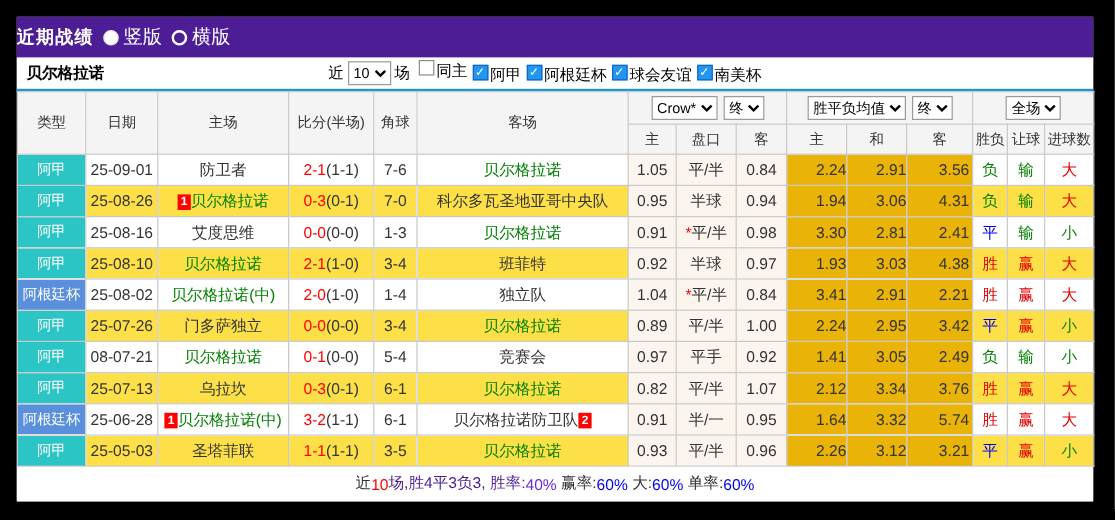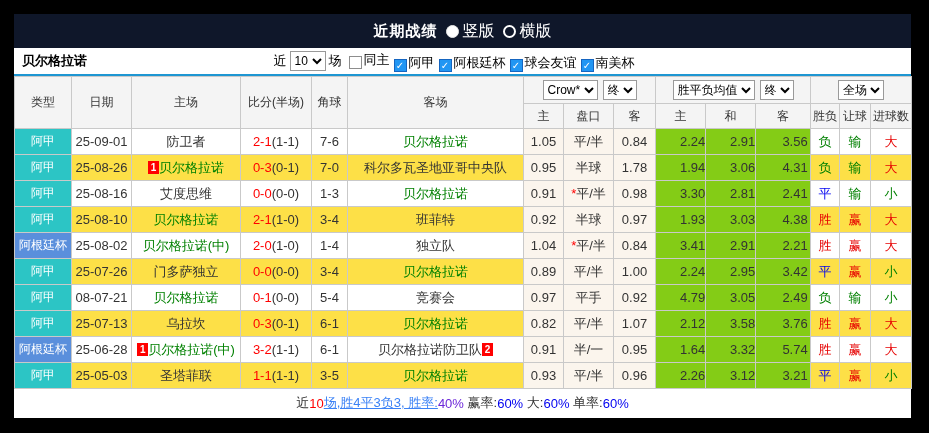--- a/index.html
+++ b/index.html
@@ -1,49 +1,49 @@
 <!DOCTYPE html>
 <html><head>
 <meta charset="utf-8">
 <style>
   html,body{margin:0;padding:0;}
   body{width:929px;height:433px;background:#000;overflow:hidden;
        font-family:"Liberation Sans","DejaVu Sans",sans-serif;}
   .frame{position:absolute;left:14px;top:14px;width:897px;height:404px;background:#fff;}
 
   
-  .titlebar{height:34px;background:#0f172a;display:flex;align-items:center;justify-content:center;color:#fff;}
+  .titlebar{height:34px;background:#4c1d95;display:flex;align-items:center;color:#fff;}
   .titlebar .title{font-weight:bold;font-size:15px;letter-spacing:1px;}
   .radio{display:inline-block;width:13px;height:13px;border-radius:50%;margin:0 4px 0 8px;vertical-align:-2px;box-sizing:border-box;}
   .radio.sel{background:#fff;border:1px solid #e8e8e8;}
   .radio.unsel{background:transparent;border:2px solid #fff;}
   .radio-label{font-size:16px;}
 
   
   .filterbar{height:26px;display:flex;align-items:center;background:#fff;border-bottom:2px solid #1e96d2;font-size:13px;color:#000;}
   .team-name{font-weight:bold;padding-left:8px;font-size:13px;}
   .filter-controls{margin:0 auto;display:flex;align-items:center;gap:3px;}
   .filter-controls select{font-size:12px;height:20px;border:1px solid #999;background:#fff;}
-  .cb{display:inline-flex;align-items:flex-end;margin-left:4px;}
+  .cb{display:inline-flex;align-items:flex-start;margin-left:4px;}
   .cbox{display:inline-block;width:13px;height:13px;box-sizing:border-box;margin-right:2px;text-align:center;line-height:12px;font-size:10px;}
   .cbox.on{background:#2196f3;color:#fff;border:1px solid #1565c0;}
   .cbox.off{background:#fff;border:1px solid #8d8d8d;}
 
   
   table{border-collapse:collapse;table-layout:fixed;width:897px;font-size:13px;text-align:center;color:#333;}
   th,td{border:1px solid #c9c9c9;padding:0;overflow:hidden;white-space:nowrap;}
   thead th{background:#f4f4f4;font-weight:normal;font-size:12px;color:#333;}
   thead tr.h1 th{height:26px;}
   thead tr.h2 th{height:24px;}
   tbody tr{height:26px;}
   .selwrap{display:flex;align-items:center;justify-content:center;gap:5px;}
   .selwrap select{font-size:12px;height:20px;border:1px solid #9a9a9a;background:#fff;}
 
   .c-odds{background:#fbf5ed;}
-  .c-mean{background:#84cc16;padding-left:24px;}
+  .c-mean{background:#eab308;padding-left:24px;}
   tr.stripe .c-plain{background:#fde047;}
   tr.nostripe .c-plain{background:#fff;}
 
   .t-cyan{background:#2cc5c5;color:#fff;font-size:12px;}
   .t-blue{background:#5a8fdc;color:#fff;font-size:12px;}
 
   .green-team{color:#008000;}
   .badge{display:inline-block;background:#f00;color:#fff;font-size:10px;font-weight:bold;width:11px;height:13px;line-height:13px;vertical-align:1px;}
   .s-main{color:#f00;}
   .s-half{color:#333;}
@@ -171,21 +171,21 @@
         </tr>
         <tr class="stripe">
           <td class="t-cyan">阿甲</td>
           <td class="c-plain">25-08-26</td>
           <td class="c-plain"><span class="badge">1</span><span class="green-team">贝尔格拉诺</span></td>
           <td class="c-plain"><span class="s-main">0-3</span><span class="s-half">(0-1)</span></td>
           <td class="c-plain">7-0</td>
           <td class="c-plain"><span>科尔多瓦圣地亚哥中央队</span></td>
           <td class="c-odds">0.95</td>
           <td class="c-odds">半球</td>
-          <td class="c-odds">1.78</td>
+          <td class="c-odds">0.94</td>
           <td class="c-mean">1.94</td>
           <td class="c-mean">3.06</td>
           <td class="c-mean">4.31</td>
           <td class="c-plain"><span class="r-g">负</span></td>
           <td class="c-plain"><span class="r-g">输</span></td>
           <td class="c-plain"><span class="r-r">大</span></td>
         </tr>
         <tr class="nostripe">
           <td class="t-cyan">阿甲</td>
           <td class="c-plain">25-08-16</td>
@@ -257,39 +257,39 @@
         <tr class="nostripe">
           <td class="t-cyan">阿甲</td>
           <td class="c-plain">08-07-21</td>
           <td class="c-plain"><span class="green-team">贝尔格拉诺</span></td>
           <td class="c-plain"><span class="s-main">0-1</span><span class="s-half">(0-0)</span></td>
           <td class="c-plain">5-4</td>
           <td class="c-plain"><span>竞赛会</span></td>
           <td class="c-odds">0.97</td>
           <td class="c-odds">平手</td>
           <td class="c-odds">0.92</td>
-          <td class="c-mean">4.79</td>
+          <td class="c-mean">1.41</td>
           <td class="c-mean">3.05</td>
           <td class="c-mean">2.49</td>
           <td class="c-plain"><span class="r-g">负</span></td>
           <td class="c-plain"><span class="r-g">输</span></td>
           <td class="c-plain"><span class="r-g">小</span></td>
         </tr>
         <tr class="stripe">
           <td class="t-cyan">阿甲</td>
           <td class="c-plain">25-07-13</td>
           <td class="c-plain"><span>乌拉坎</span></td>
           <td class="c-plain"><span class="s-main">0-3</span><span class="s-half">(0-1)</span></td>
           <td class="c-plain">6-1</td>
           <td class="c-plain"><span class="green-team">贝尔格拉诺</span></td>
           <td class="c-odds">0.82</td>
           <td class="c-odds">平/半</td>
           <td class="c-odds">1.07</td>
           <td class="c-mean">2.12</td>
-          <td class="c-mean">3.58</td>
+          <td class="c-mean">3.34</td>
           <td class="c-mean">3.76</td>
           <td class="c-plain"><span class="r-r">胜</span></td>
           <td class="c-plain"><span class="r-r">赢</span></td>
           <td class="c-plain"><span class="r-r">大</span></td>
         </tr>
         <tr class="nostripe">
           <td class="t-blue">阿根廷杯</td>
           <td class="c-plain">25-06-28</td>
           <td class="c-plain"><span class="badge">1</span><span class="green-team">贝尔格拉诺(中)</span></td>
           <td class="c-plain"><span class="s-main">3-2</span><span class="s-half">(1-1)</span></td>
@@ -321,21 +321,21 @@
           <td class="c-plain"><span class="r-b">平</span></td>
           <td class="c-plain"><span class="r-r">赢</span></td>
           <td class="c-plain"><span class="r-g">小</span></td>
         </tr>
       </tbody>
   </table>
 
   <div class="footer" id="footer">
       <span style="color: rgb(51, 51, 51); white-space: pre;">近</span>
       <span style="color: rgb(255, 0, 0); white-space: pre;">10</span>
-      <span style="color: #3b82f6; white-space: pre; text-decoration: underline;">场,胜4平3负3, 胜率:</span>
+      <span style="color: #4c1d95; white-space: pre;">场,胜4平3负3, 胜率:</span>
       <span style="color: #6d28d9; white-space: pre;">40%</span>
       <span style="color: rgb(51, 51, 51); white-space: pre;"> 赢率:</span>
       <span style="color: rgb(0, 0, 240); white-space: pre;">60%</span>
       <span style="color: rgb(51, 51, 51); white-space: pre;"> 大:</span>
       <span style="color: rgb(0, 0, 240); white-space: pre;">60%</span>
       <span style="color: rgb(51, 51, 51); white-space: pre;"> 单率:</span>
       <span style="color: rgb(0, 0, 240); white-space: pre;">60%</span>
     </div>
 </div>
 

